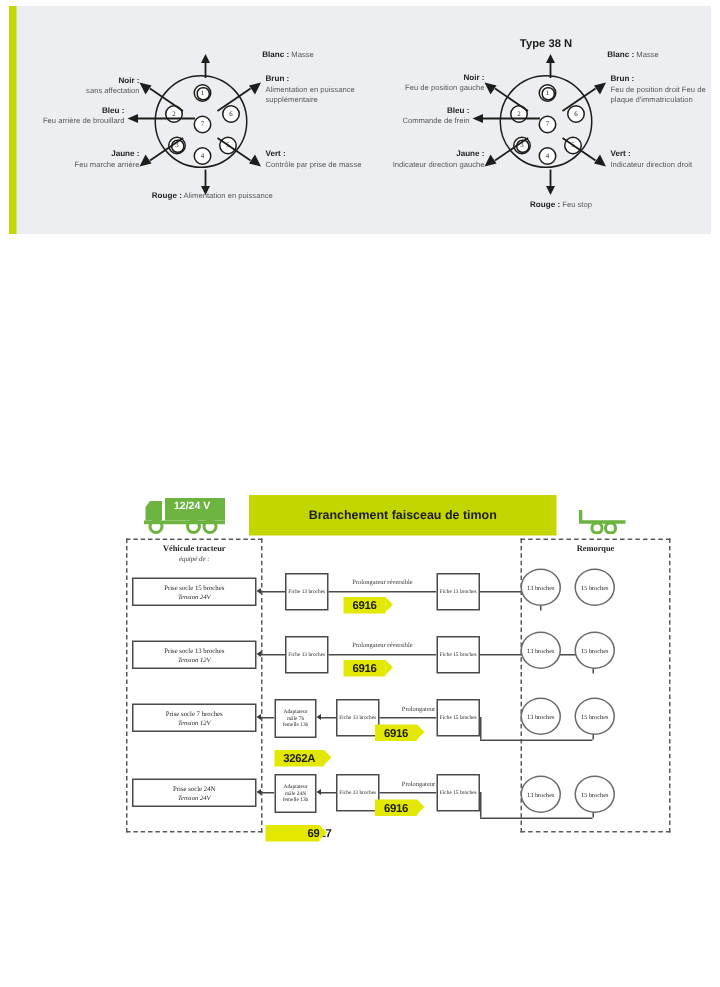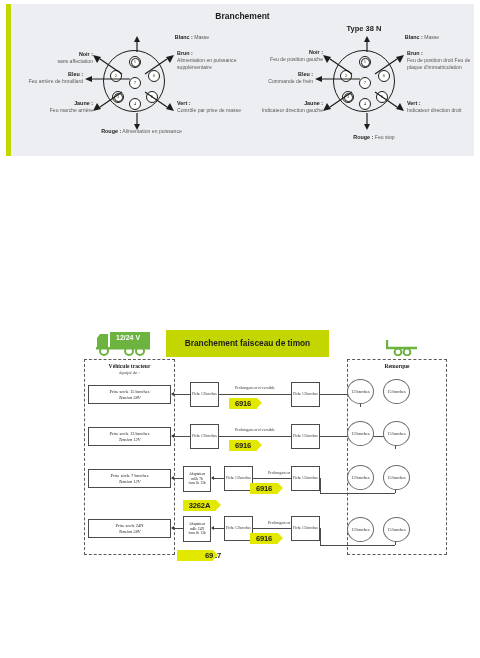--- a/index.html
+++ b/index.html
@@ -141,21 +141,20 @@
   }
   .ahead.up{
     border-left:2.2px solid transparent; border-right:2.2px solid transparent;
     border-bottom:3.6px solid #3a3a3a;
   }
 </style>
 </head>
 <body>
 
 <div class="top-panel">
-  <div class="top-title">Branchement</div>
 
   <div class="conn-block conn-left">
 
     <div class="circle-big">
       <div class="pin dbl p1">1</div>
       <div class="pin p2">2</div>
       <div class="pin dbl p3">3</div>
       <div class="pin p4">4</div>
       <div class="pin p5">5</div>
       <div class="pin p6">6</div>
@@ -330,21 +329,21 @@
       <path d="M1 8 h11 v9 h-11 z" fill="#6cb33f"></path>
       <path d="M1 8 l3 -4 h8 v4 z" fill="#6cb33f"></path>
       <rect x="0" y="17" width="54" height="2.5" fill="#6cb33f"></rect>
       <circle cx="8" cy="21" r="4" fill="none" stroke="#6cb33f" stroke-width="2"></circle>
       <circle cx="33" cy="21" r="4" fill="none" stroke="#6cb33f" stroke-width="2"></circle>
       <circle cx="44" cy="21" r="4" fill="none" stroke="#6cb33f" stroke-width="2"></circle>
     </svg>
   </div>
   <div class="volt-badge" style="left:113px; top:170px; background:transparent; color:#fff;">12/24 V</div>
 
-  <div class="banner" style="left:166px; top:167px; width:163px; height:27px;">
+  <div class="banner" style="left:166px; top:167px; width:205px; height:27px;">
     <div>Branchement faisceau de timon</div>
   </div>
 
   <div class="trailer-ico" style="left:386px; top:175px;">
     <svg width="34" height="18" viewBox="0 0 34 18">
       <path d="M1 2 v8 h30" fill="none" stroke="#6cb33f" stroke-width="2.4"></path>
       <circle cx="12" cy="14" r="3.4" fill="none" stroke="#6cb33f" stroke-width="2"></circle>
       <circle cx="21" cy="14" r="3.4" fill="none" stroke="#6cb33f" stroke-width="2"></circle>
     </svg>
   </div>

